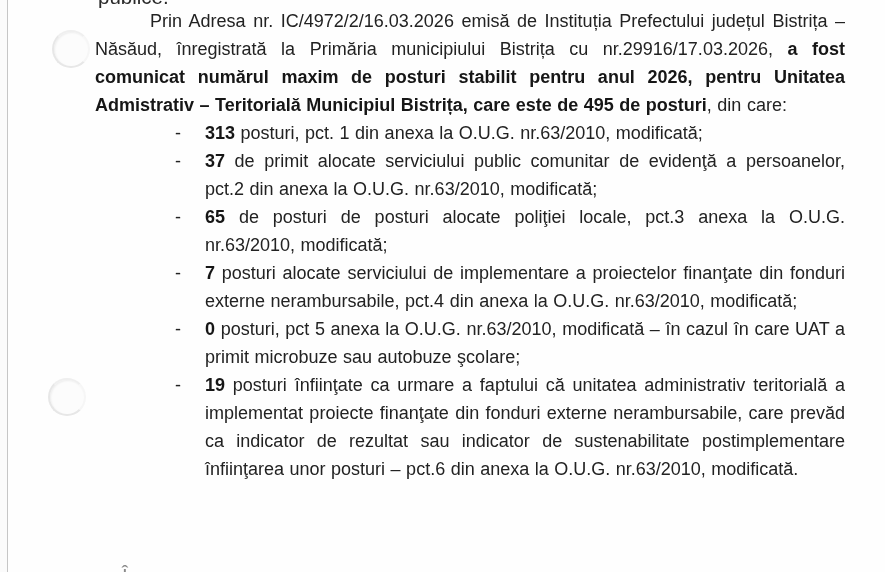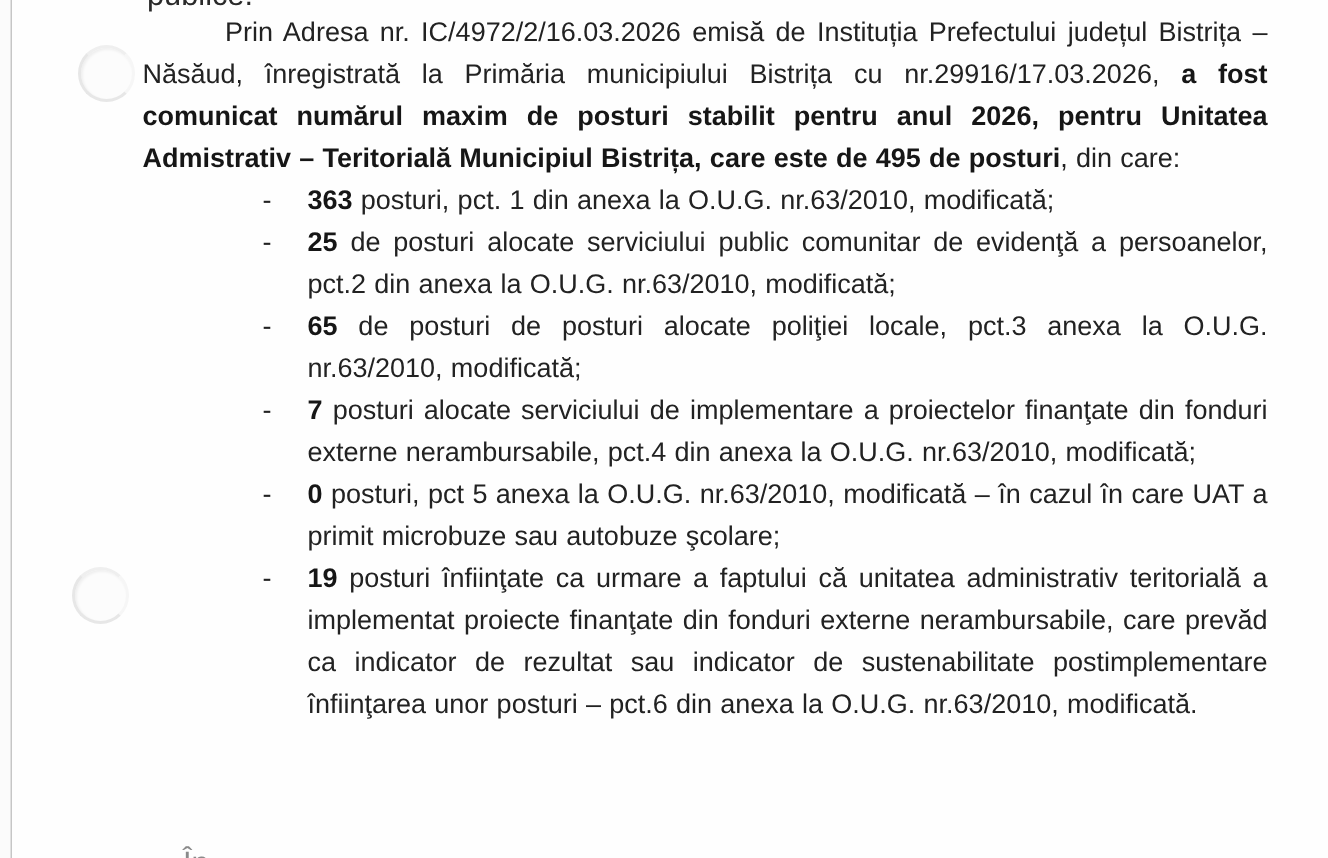--- a/index.html
+++ b/index.html
@@ -77,22 +77,22 @@
   <div class="scan-edge"></div>
   <div class="hole hole-1"></div>
   <div class="hole hole-2"></div>
 
   <div class="partial-top">publice.</div>
 
   <div class="content">
     <p class="para"><span>Prin Adresa nr. IC/4972/2/16.03.2026 emisă de Instituția Prefectului județul Bistrița – Năsăud, înregistrată la Primăria municipiului Bistrița cu nr.29916/17.03.2026, </span><b>a fost comunicat numărul maxim de posturi stabilit pentru anul 2026, pentru Unitatea Admistrativ – Teritorială Municipiul Bistrița, care este de 495 de posturi</b><span>, din care:</span></p>
 
     <ul class="list">
-      <li><span class="dash">-</span><b>363</b><span> posturi, pct. 1 din anexa la O.U.G. nr.63/2010, modificată;</span></li>
-      <li><span class="dash">-</span><b>25</b><span> de posturi alocate serviciului public comunitar de evidenţă a persoanelor, pct.2 din anexa la O.U.G. nr.63/2010, modificată;</span></li>
+      <li><span class="dash">-</span><b>313</b><span> posturi, pct. 1 din anexa la O.U.G. nr.63/2010, modificată;</span></li>
+      <li><span class="dash">-</span><b>37</b><span> de primit alocate serviciului public comunitar de evidenţă a persoanelor, pct.2 din anexa la O.U.G. nr.63/2010, modificată;</span></li>
       <li><span class="dash">-</span><b>65</b><span> de posturi de posturi alocate poliţiei locale, pct.3 anexa la O.U.G. nr.63/2010, modificată;</span></li>
       <li><span class="dash">-</span><b>7</b><span> posturi alocate serviciului de implementare a proiectelor finanţate din fonduri externe nerambursabile, pct.4 din anexa la O.U.G. nr.63/2010, modificată;</span></li>
       <li><span class="dash">-</span><b>0</b><span> posturi, pct 5 anexa la O.U.G. nr.63/2010, modificată – în cazul în care UAT a primit microbuze sau autobuze şcolare;</span></li>
       <li><span class="dash">-</span><b>19</b><span> posturi înfiinţate ca urmare a faptului că unitatea administrativ teritorială a implementat proiecte finanţate din fonduri externe nerambursabile, care prevăd ca indicator de rezultat sau indicator de sustenabilitate postimplementare înfiinţarea unor posturi – pct.6 din anexa la O.U.G. nr.63/2010, modificată.</span></li>
     </ul>
   </div>
 
   <div class="partial-bottom">În</div>
 </div>
 

